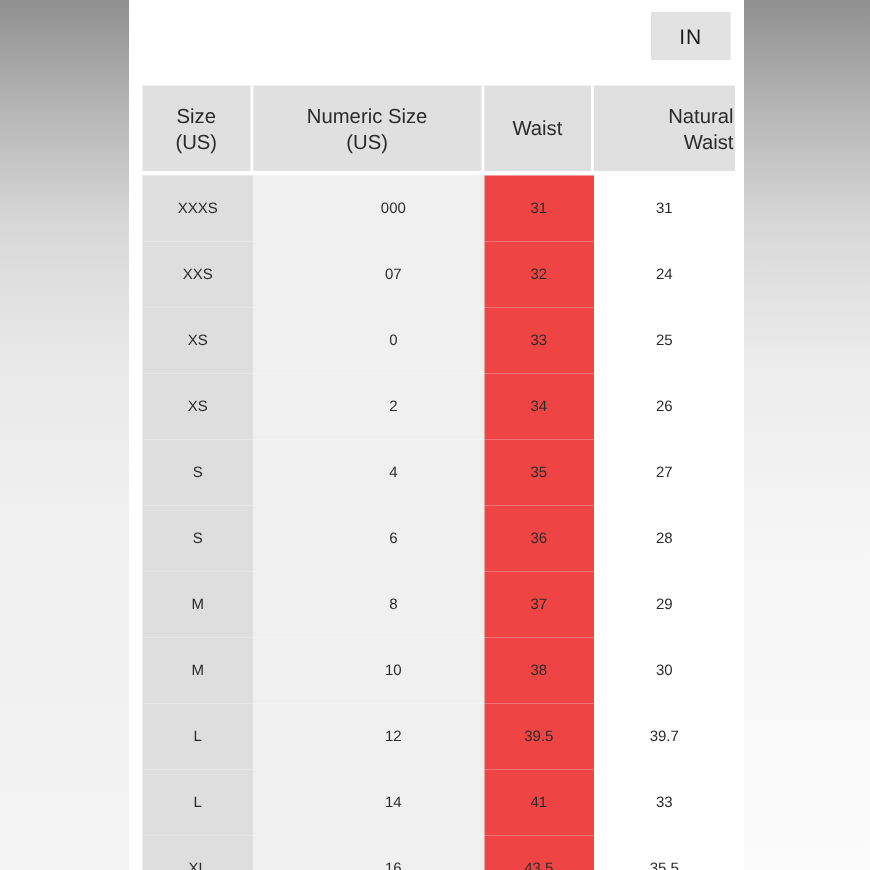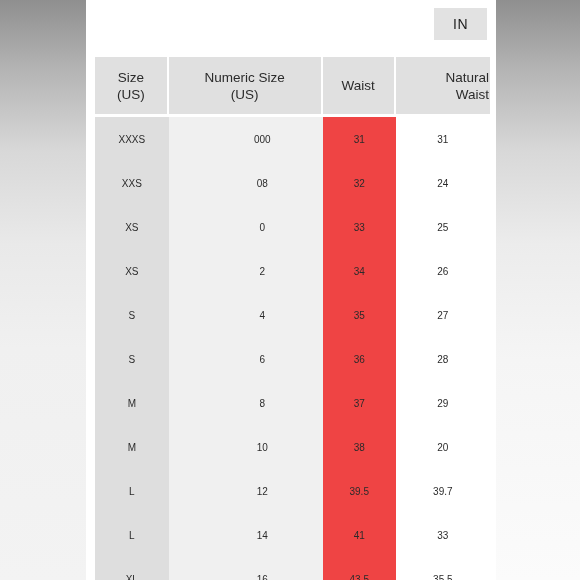--- a/index.html
+++ b/index.html
@@ -172,21 +172,21 @@
       </thead>
       <tbody>
           <tr>
             <td class="c1 col-1">XXXS</td>
             <td class="c2 col-2">000</td>
             <td class="c3 col-3">31</td>
             <td class="c4 col-4">31</td>
           </tr>
           <tr>
             <td class="c1 col-1">XXS</td>
-            <td class="c2 col-2">08</td>
+            <td class="c2 col-2">07</td>
             <td class="c3 col-3">32</td>
             <td class="c4 col-4">24</td>
           </tr>
           <tr>
             <td class="c1 col-1">XS</td>
             <td class="c2 col-2">0</td>
             <td class="c3 col-3">33</td>
             <td class="c4 col-4">25</td>
           </tr>
           <tr>
@@ -210,21 +210,21 @@
           <tr>
             <td class="c1 col-1">M</td>
             <td class="c2 col-2">8</td>
             <td class="c3 col-3">37</td>
             <td class="c4 col-4">29</td>
           </tr>
           <tr>
             <td class="c1 col-1">M</td>
             <td class="c2 col-2">10</td>
             <td class="c3 col-3">38</td>
-            <td class="c4 col-4">20</td>
+            <td class="c4 col-4">30</td>
           </tr>
           <tr>
             <td class="c1 col-1">L</td>
             <td class="c2 col-2">12</td>
             <td class="c3 col-3">39.5</td>
             <td class="c4 col-4">39.7</td>
           </tr>
           <tr>
             <td class="c1 col-1">L</td>
             <td class="c2 col-2">14</td>

